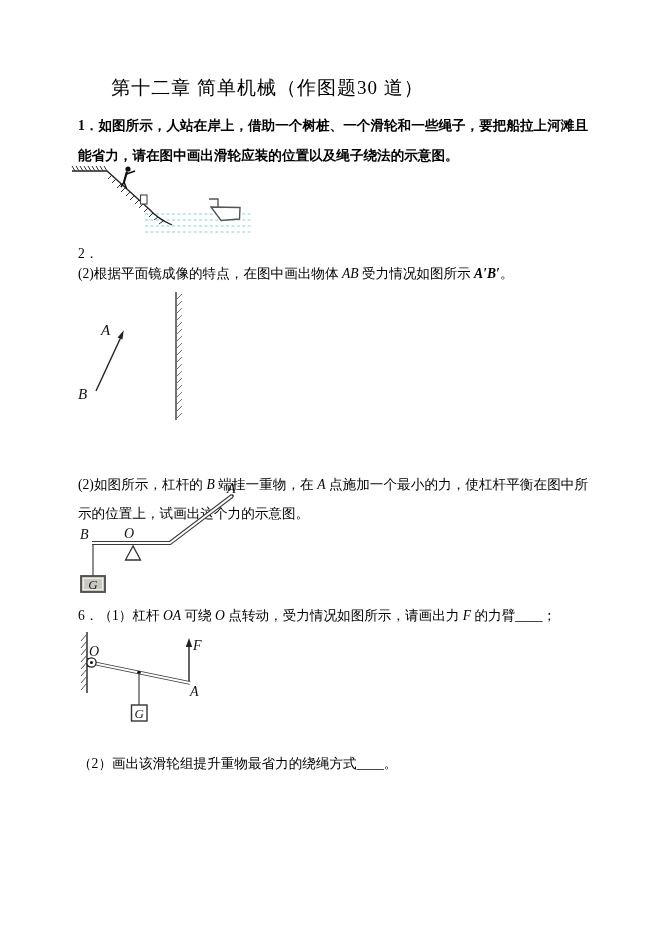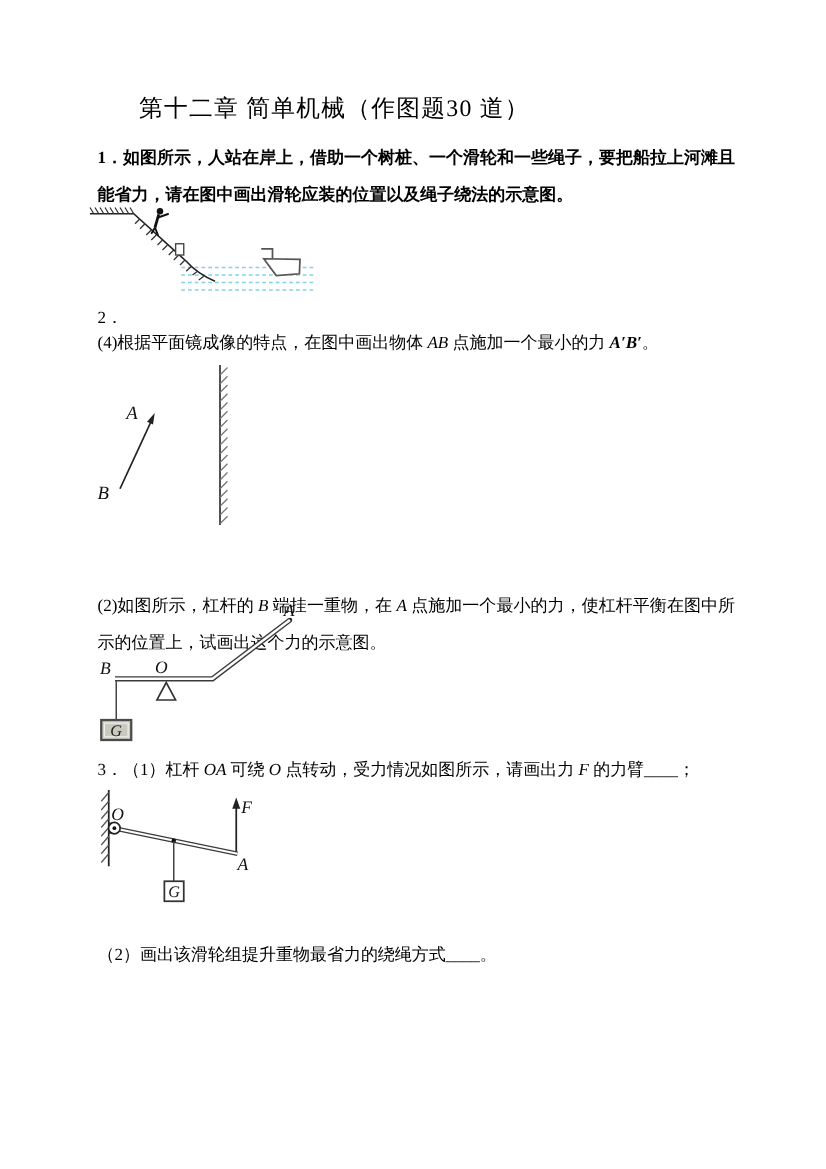--- a/index.html
+++ b/index.html
@@ -46,21 +46,21 @@
   <rect x="70.5" y="32" width="6.5" height="9" fill="#ffffff" stroke="#444" stroke-width="1.1"></rect>
   <g>
     <path d="M141,44 L170,44.5 L169.5,56 L151,57.5 Z" fill="#ffffff" stroke="#555" stroke-width="1.4"></path>
     <path d="M148,44 L148,36 L139,36" fill="none" stroke="#555" stroke-width="1.4"></path>
   </g>
 </svg>
 
 <div class="line" style="top:243px;">2．</div>
 
 <div class="line" style="top:263px;">
-  <span>(4)根据平面镜成像的特点，在图中画出物体 </span><span class="var">AB</span><span> 点施加一个最小的力 </span><span class="var bold">A′B′</span><span>。</span>
+  <span>(2)根据平面镜成像的特点，在图中画出物体 </span><span class="var">AB</span><span> 受力情况如图所示 </span><span class="var bold">A′B′</span><span>。</span>
 </div>
 
 <svg class="fig" style="top:290px;left:75px;" width="115" height="133" viewBox="0 0 115 133">
   <line x1="21" y1="101" x2="45.5" y2="48" stroke="#222" stroke-width="1.4"></line>
   <polygon points="48.8,40.3 47.4,49.6 42.6,47.4" fill="#222"></polygon>
   <text class="fl2" x="26" y="45">A</text>
   <text class="fl2" x="3" y="109">B</text>
   <line x1="101" y1="2" x2="101" y2="130" stroke="#444" stroke-width="1.5"></line>
   <path d="M101,10 l6,-6 M101,17 l6,-6 M101,24 l6,-6 M101,31 l6,-6 M101,38 l6,-6 M101,45 l6,-6 M101,52 l6,-6 M101,59 l6,-6 M101,66 l6,-6 M101,73 l6,-6 M101,80 l6,-6 M101,87 l6,-6 M101,94 l6,-6 M101,101 l6,-6 M101,108 l6,-6 M101,115 l6,-6 M101,122 l6,-6 M101,129 l6,-6" fill="none" stroke="#777" stroke-width="1"></path>
 </svg>
@@ -77,21 +77,21 @@
   <text class="fl" x="2" y="56">B</text>
   <text class="fl" x="46" y="55">O</text>
   <path d="M55,63 L47.5,77 L62.5,77 Z" fill="#ffffff" stroke="#333" stroke-width="1.3"></path>
   <line x1="15" y1="62" x2="15" y2="93" stroke="#444" stroke-width="1.2"></line>
   <rect x="3" y="93" width="24" height="16" fill="#c9c9c0" stroke="#4a4a4a" stroke-width="1.8"></rect>
   <rect x="5.5" y="95.5" width="19" height="11" fill="none" stroke="#efefe9" stroke-width="1"></rect>
   <text class="flg" x="15" y="105.5" text-anchor="middle">G</text>
 </svg>
 
 <div class="line" style="top:605px;">
-  <span>3．（1）杠杆 </span><span class="var">OA</span><span> 可绕 </span><span class="var">O</span><span> 点转动，受力情况如图所示，请画出力 </span><span class="var">F</span><span> 的力臂</span><span>____</span><span>；</span>
+  <span>6．（1）杠杆 </span><span class="var">OA</span><span> 可绕 </span><span class="var">O</span><span> 点转动，受力情况如图所示，请画出力 </span><span class="var">F</span><span> 的力臂</span><span>____</span><span>；</span>
 </div>
 
 <svg class="fig" style="top:631px;left:80px;" width="130" height="96" viewBox="0 0 130 96">
   <line x1="7" y1="1" x2="7" y2="62" stroke="#222" stroke-width="1.4"></line>
   <path d="M7,3 l-6,7 M7,10 l-6,7 M7,17 l-6,7 M7,24 l-6,7 M7,31 l-6,7 M7,38 l-6,7 M7,45 l-6,7 M7,52 l-6,7" fill="none" stroke="#555" stroke-width="1"></path>
   <text class="fl" x="9" y="25">O</text>
   <rect x="7" y="27" width="6" height="9" fill="#333"></rect>
   <path d="M13,32 L110,52" fill="none" stroke="#3b3b3b" stroke-width="3.8"></path>
   <path d="M13,32 L110,52" fill="none" stroke="#ffffff" stroke-width="1.8"></path>
   <circle cx="11.5" cy="31.5" r="4.6" fill="#ffffff" stroke="#222" stroke-width="1.3"></circle>

